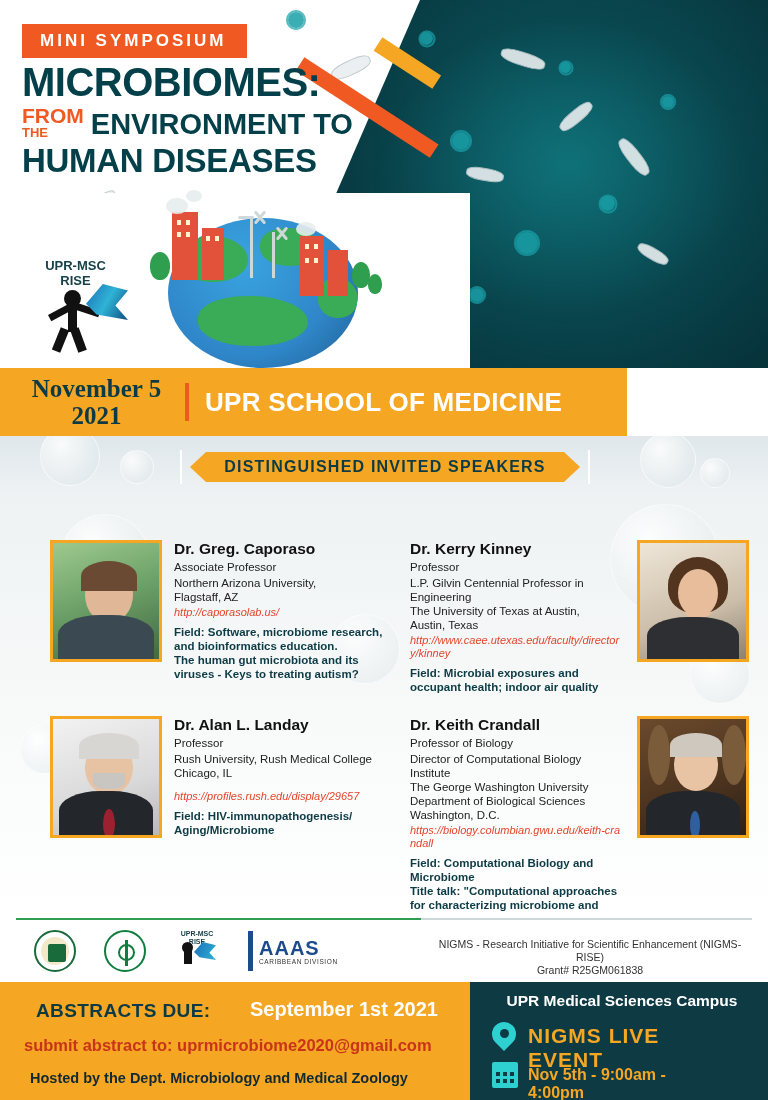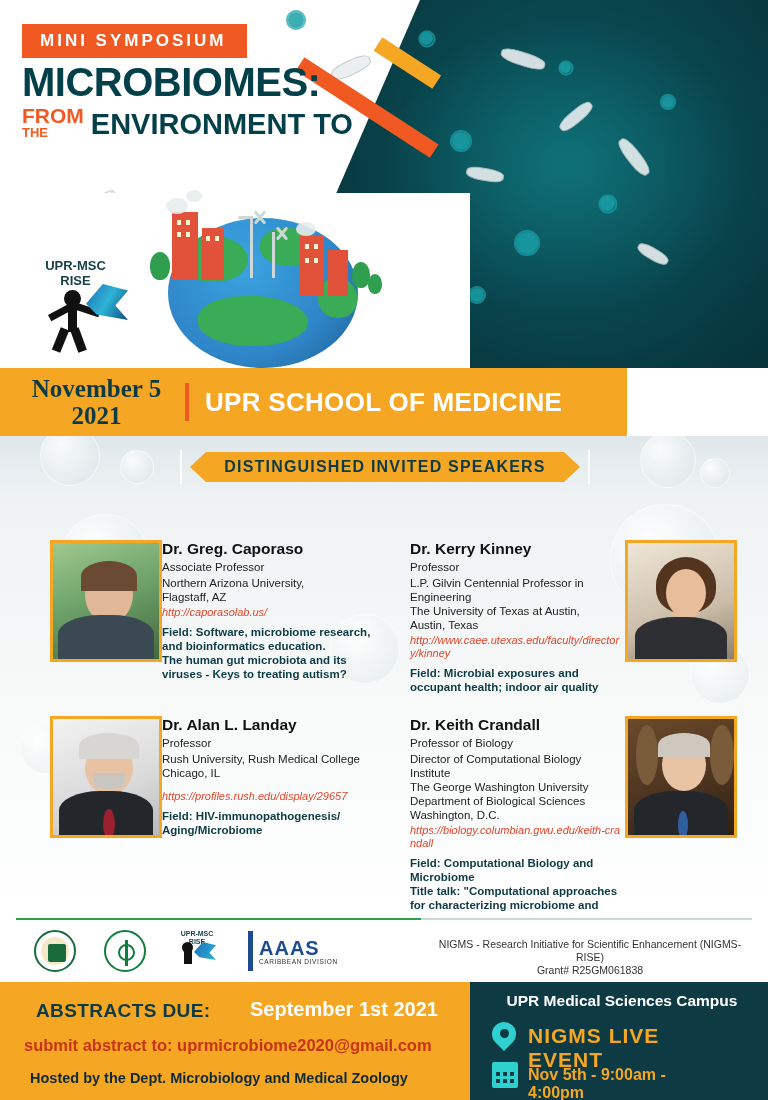--- a/index.html
+++ b/index.html
@@ -158,21 +158,21 @@
   .tick-l { position: absolute; left: 180px; top: 450px; width: 2px; height: 34px; background: #fff; }
   .tick-r { position: absolute; left: 588px; top: 450px; width: 2px; height: 34px; background: #fff; }
 
   
   .speakers {
     position: absolute; top: 494px; left: 0; width: 768px; height: 420px;
     background: linear-gradient(180deg, #eef2f3 0%, #f6f8f8 40%, #ffffff 100%);
     overflow: hidden;
   }
   .spk {
-    position: absolute; display: flex; 
+    position: absolute; display: flex; gap: 12px;
   }
   .photo {
     width: 112px; height: 122px; flex: 0 0 112px;
     border: 3px solid #f5a623;
     background: #9aa7ab; overflow: hidden; position: relative;
   }
   .photo .bg { position: absolute; inset: 0; }
   .face { position: absolute; border-radius: 50%; }
   .suit { position: absolute; bottom: 0; left: 50%; transform: translateX(-50%); border-radius: 44% 44% 0 0; }
   .info { width: 230px; }
@@ -289,20 +289,21 @@
 
     <div class="title-block">
       <div class="t1">MICROBIOMES:</div>
       <div class="t2-row">
         <div>
           <div class="t-from">FROM</div>
           <div class="t-the">THE</div>
         </div>
         <div class="t-env">ENVIRONMENT TO</div>
       </div>
+      <div class="t3">HUMAN DISEASES</div>
     </div>
 
     <div class="hero-bottom-white"></div>
     <div class="earth">
       <div class="earth-land" style="left:10px;top:18px;width:70px;height:46px;"></div>
       <div class="earth-land" style="left:92px;top:10px;width:60px;height:38px;"></div>
       <div class="earth-land" style="left:30px;top:78px;width:110px;height:50px;"></div>
       <div class="earth-land" style="left:150px;top:60px;width:40px;height:40px;"></div>
     </div>
     <div>

